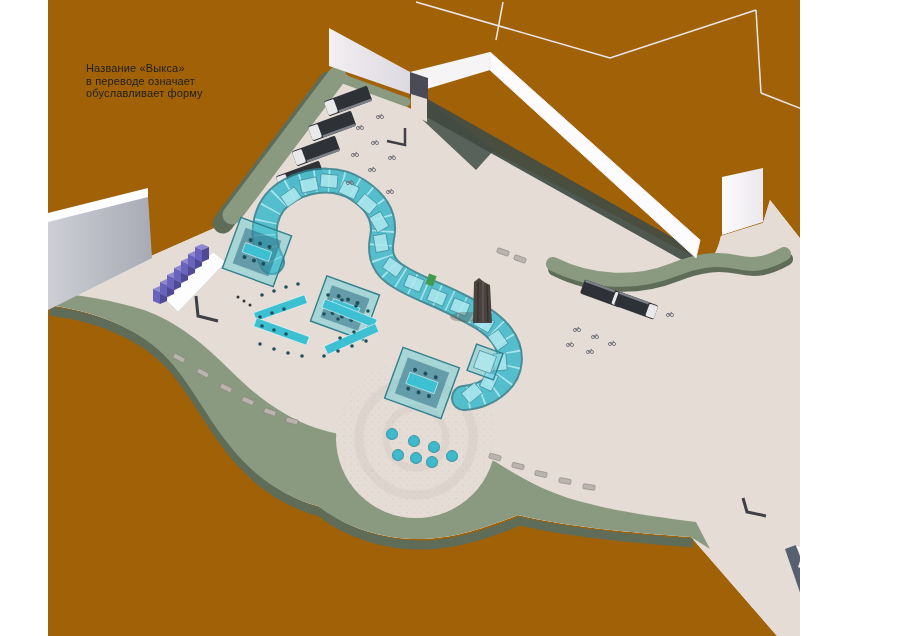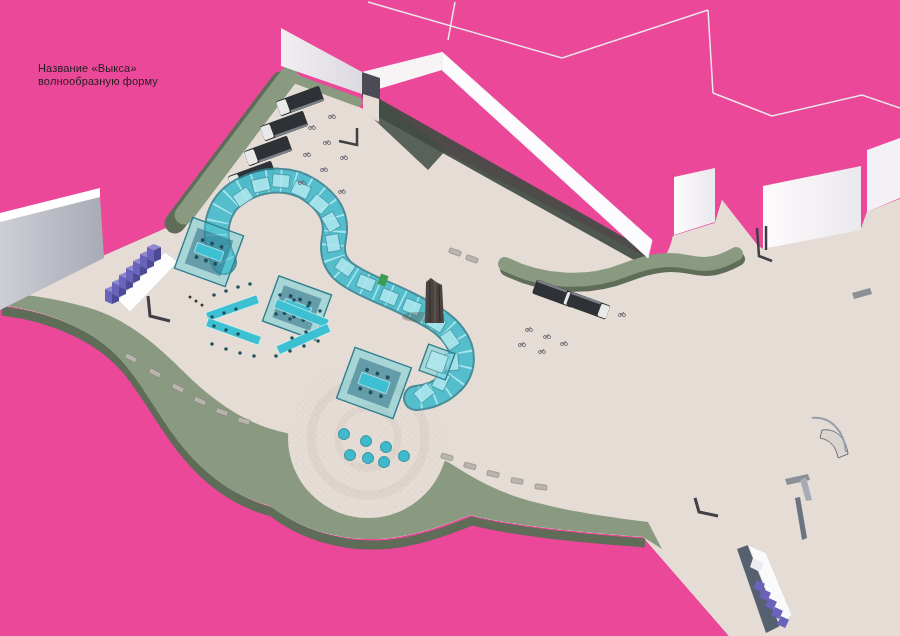--- a/index.html
+++ b/index.html
@@ -1,17 +1,17 @@
 <!DOCTYPE html>
 <html style="--pavement: #e4dcd5; --pavement-shade: #d6cdc6; --green-top: #8a9a81; --green-side: #5e6c58; --green-dark: #414c44; --building-face-light: #e9e5ea; --building-face-gray: #c3c4cd; --building-face-dark: #a3a7b2; --teal-glass: #56cbd9; --teal-light: #aee8ef; --teal-frame: #2f7f8d; --teal-table: #3cc0d2; --purple: #6a63bb; --purple-light: #8d87cf; --purple-dark: #4f4a96; --truck-body: #2e3136; --wood-dark: #4a4340; --bench-gray: #b9b4ae; --outline-faint: #e9e7ec; --text: #1f1f1f; --dumpster-green: #3f9b4f;"><head>
 <meta charset="utf-8">
 <style>
   html,body{margin:0;padding:0;background:#ffffff;}
-  .stage{position:relative;width:900px;height:636px;background:#ec4899;overflow:hidden;
-         font-family:"Liberation Sans", sans-serif;}
+  .stage{position:relative;width:752px;height:636px;background:#a16207;overflow:hidden;
+         font-family:"Liberation Sans", sans-serif;margin-left:48px;}
   .annotation{position:absolute;left:38px;top:62px;width:200px;color:var(--text,#1f1f1f);
               font-size:11px;line-height:12.6px;letter-spacing:.15px;}
   .annotation div{white-space:nowrap;}
   svg{position:absolute;left:0;top:0;}
   
   .fill-pavement{fill:var(--pavement,#e4dcd5);}
   .fill-green{fill:var(--green-top,#8a9a81);}
   .stroke-green{stroke:var(--green-top,#8a9a81);}
   .stroke-green-side{stroke:var(--green-side,#5e6c58);}
   .fill-green-dark{fill:var(--green-dark,#414c44);}
@@ -468,15 +468,16 @@
         <rect class="fill-purple" x="-4.5" y="-4.5" width="9" height="9" transform="translate(771,604) rotate(24)"></rect>
         <rect class="fill-purple" x="-4.5" y="-4.5" width="9" height="9" transform="translate(777,613) rotate(24)"></rect>
         <rect class="fill-purple" x="-4.5" y="-4.5" width="9" height="9" transform="translate(783,622) rotate(24)"></rect>
       </g>
       <polygon points="795,498 800,497 807,538 802,540" fill="#6b7280"></polygon>
     </g>
   </svg>
 
   <div class="annotation">
     <div>Название «Выкса»</div>
-    <div>волнообразную форму</div>
+    <div>в переводе означает</div>
+    <div>обуславливает форму</div>
   </div>
 </div>
 
 </body></html>

